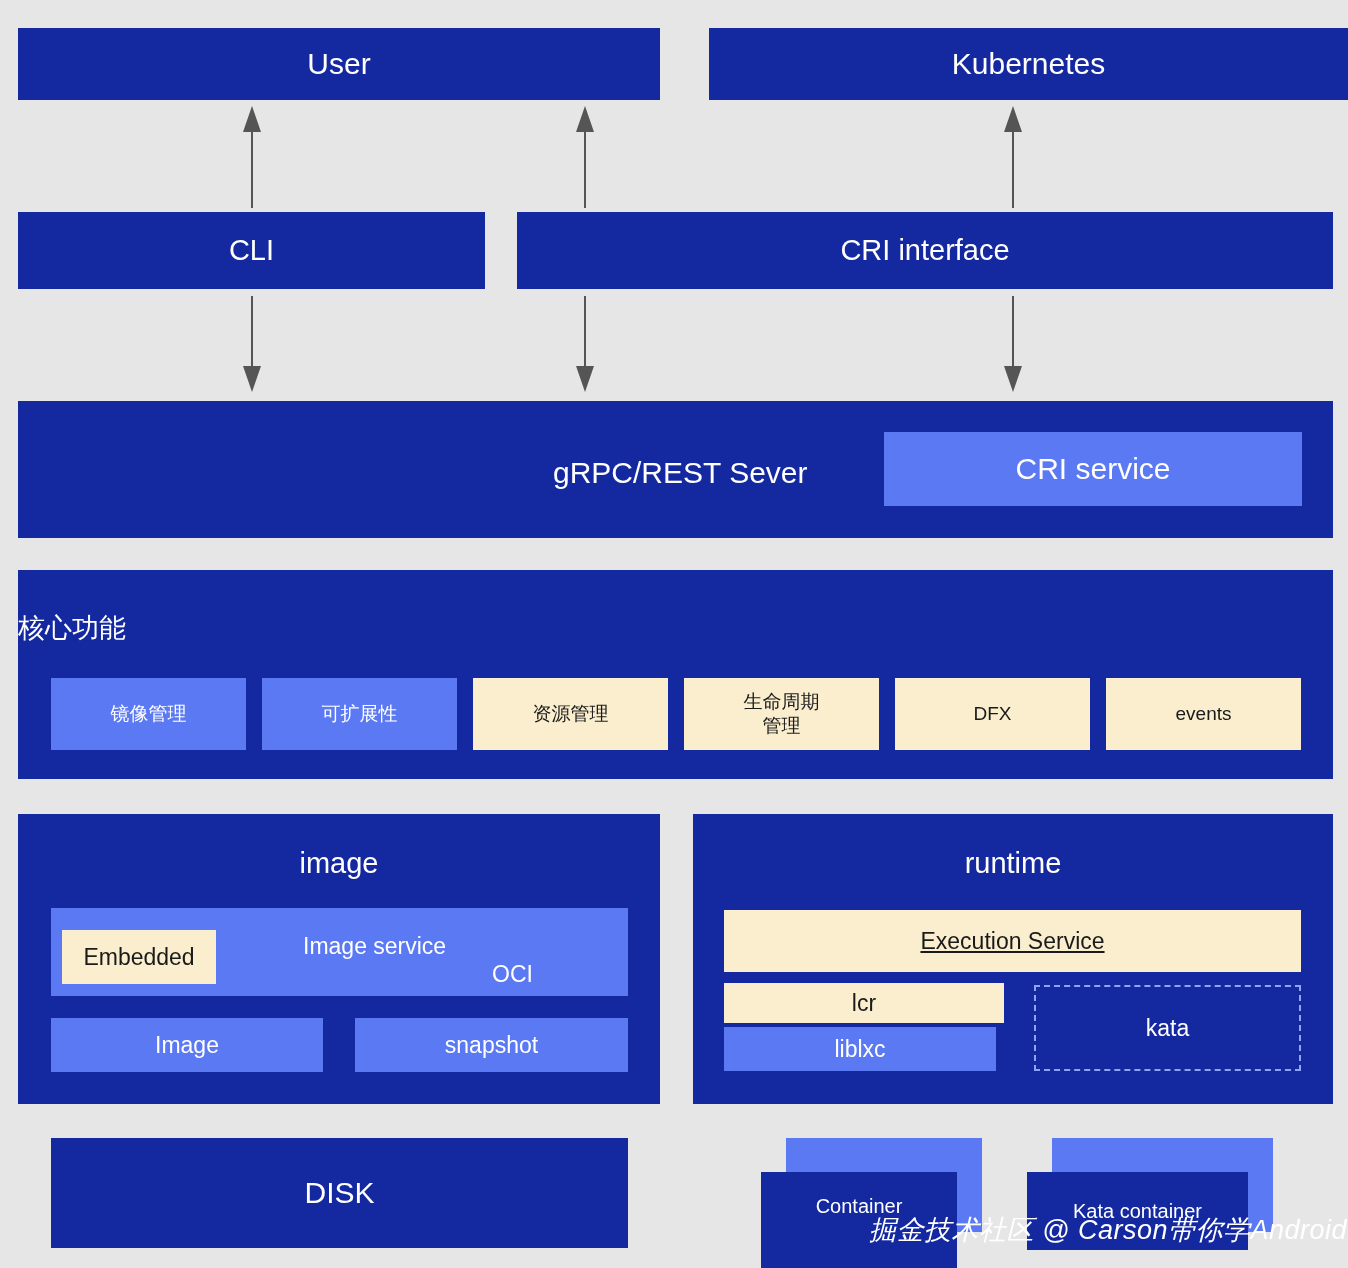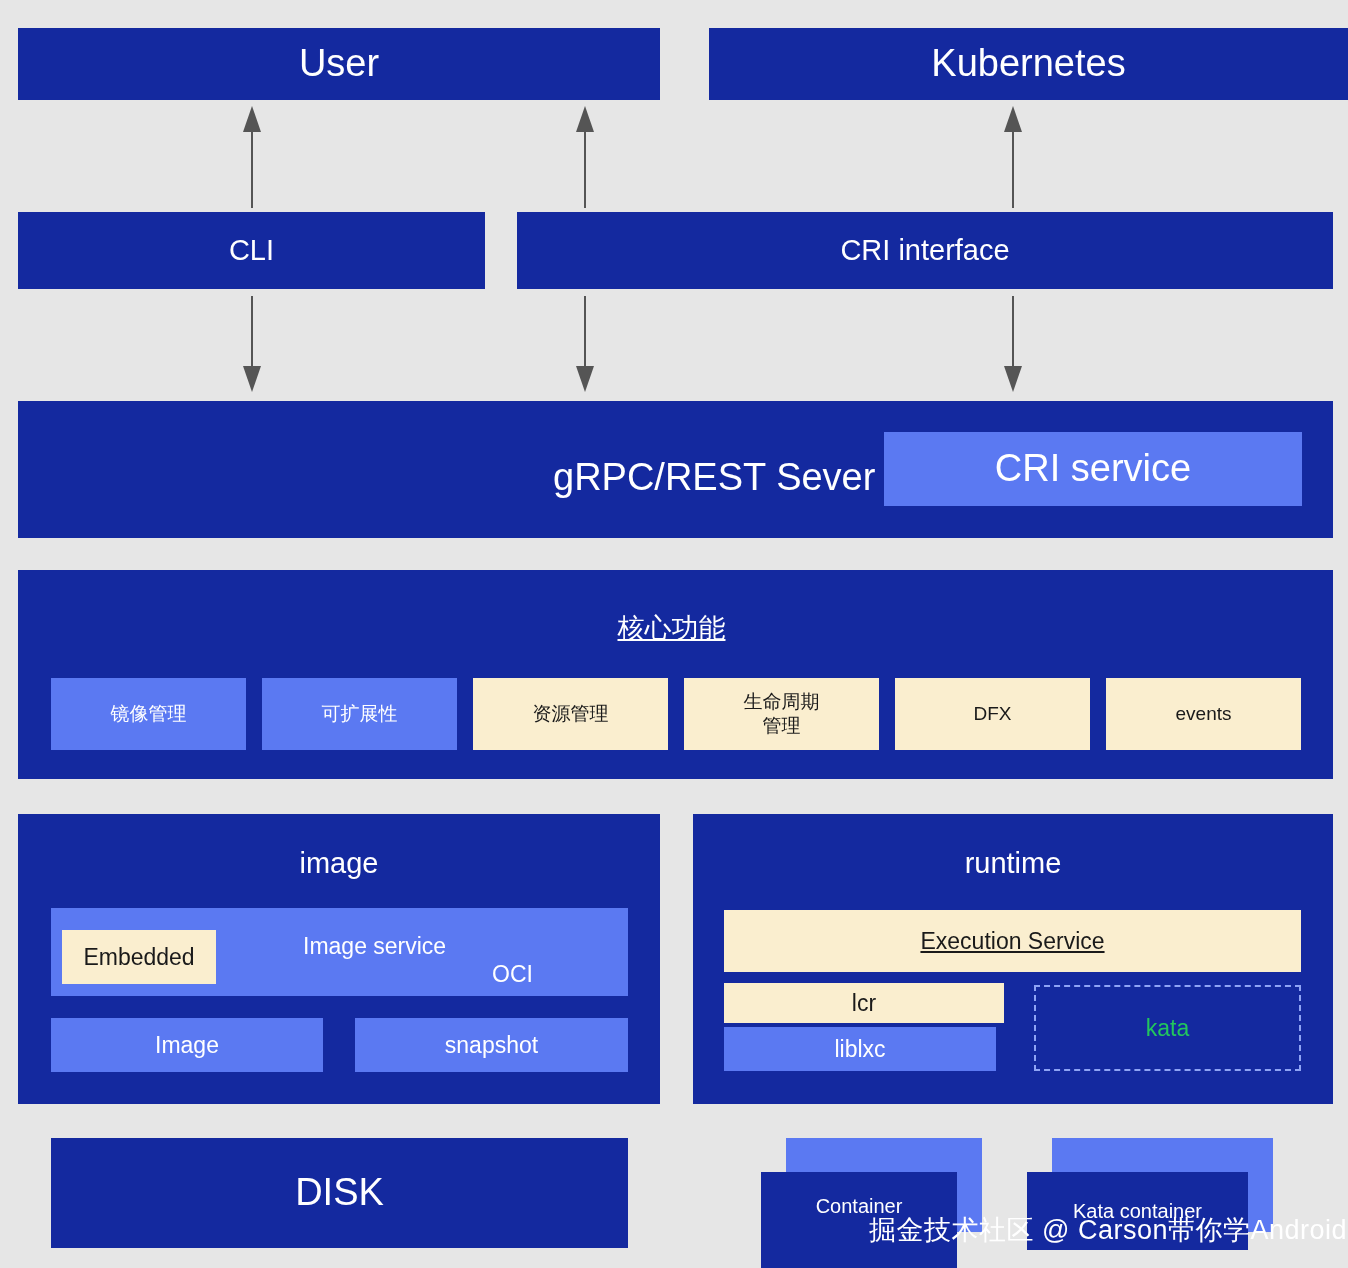--- a/index.html
+++ b/index.html
@@ -34,25 +34,25 @@
     background: #5b79f2;
     color: #ffffff;
   }
   .cream {
     background: #faeecf;
     color: #1a1a1a;
   }
   .dashed {
     background: transparent;
     border: 2px dashed #8fa4f5;
-    color: #22c55e;
+    color: #ffffff;
     text-align: right;
   }
   .t-title {
-    font-size: 38px;
+    font-size: 30px;
   }
   .t-sec {
     font-size: 29px;
   }
   .t-cn-hdr {
     font-size: 27px;
   }
   .t-chip {
     font-size: 19px;
   }
@@ -64,20 +64,21 @@
   }
   .arrow {
     position: absolute;
   }
   .watermark {
     position: absolute;
     color: #ffffff;
     font-size: 27px;
     white-space: nowrap;
     letter-spacing: 0.5px;
+    font-style: italic;
   }
   .stack-back {
     background: #5b79f2;
   }
   .stack-front {
     background: #14299f;
     color: #ffffff;
   }
 </style>
 </head>
@@ -128,21 +129,21 @@
   </svg>
 
   <div class="box dark" style="left:18px; top:401px; width:1315px; height:137px; display:block;">
     <div class="t-title" style="position:absolute; left:535px; top:53px; color:#ffffff;">gRPC/REST Sever</div>
     <div class="box lightblue t-title" style="left:866px; top:31px; width:418px; height:74px;">
       <span>CRI service</span>
     </div>
   </div>
 
   <div class="box dark" style="left:18px; top:570px; width:1315px; height:209px; display:block;">
-    <div class="t-cn-hdr" style="position:absolute; left:0; right:8px; top:42px; text-align:center; color:#ffffff;text-decoration:underline;">核心功能</div>
+    <div class="t-cn-hdr" style="position:absolute; left:0; right:8px; top:42px; text-align:left; color:#ffffff;">核心功能</div>
 
     <div class="box lightblue t-chip" style="left:33px; top:108px; width:195px; height:72px;">
       <span>镜像管理</span>
     </div>
     <div class="box lightblue t-chip" style="left:244px; top:108px; width:195px; height:72px;">
       <span>可扩展性</span>
     </div>
     <div class="box cream t-chip" style="left:455px; top:108px; width:195px; height:72px;">
       <span>资源管理</span>
     </div>

